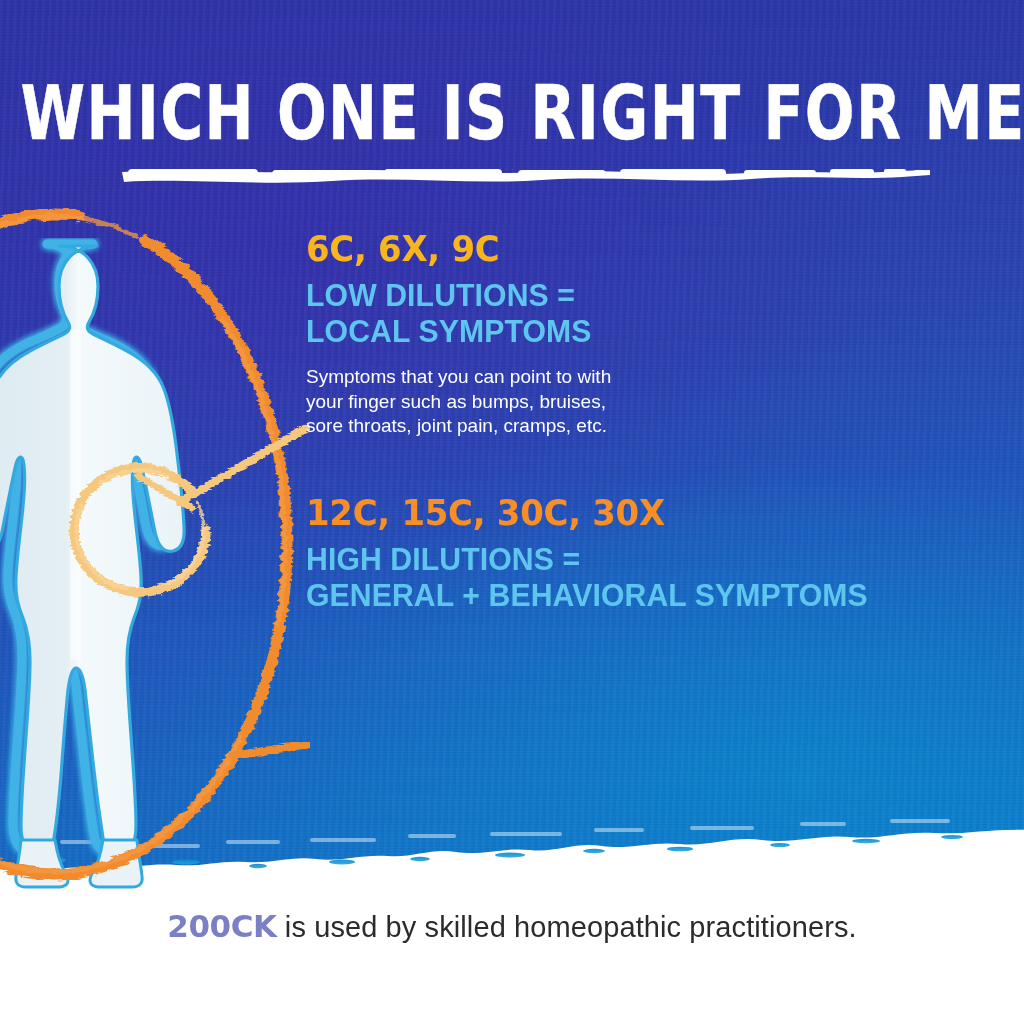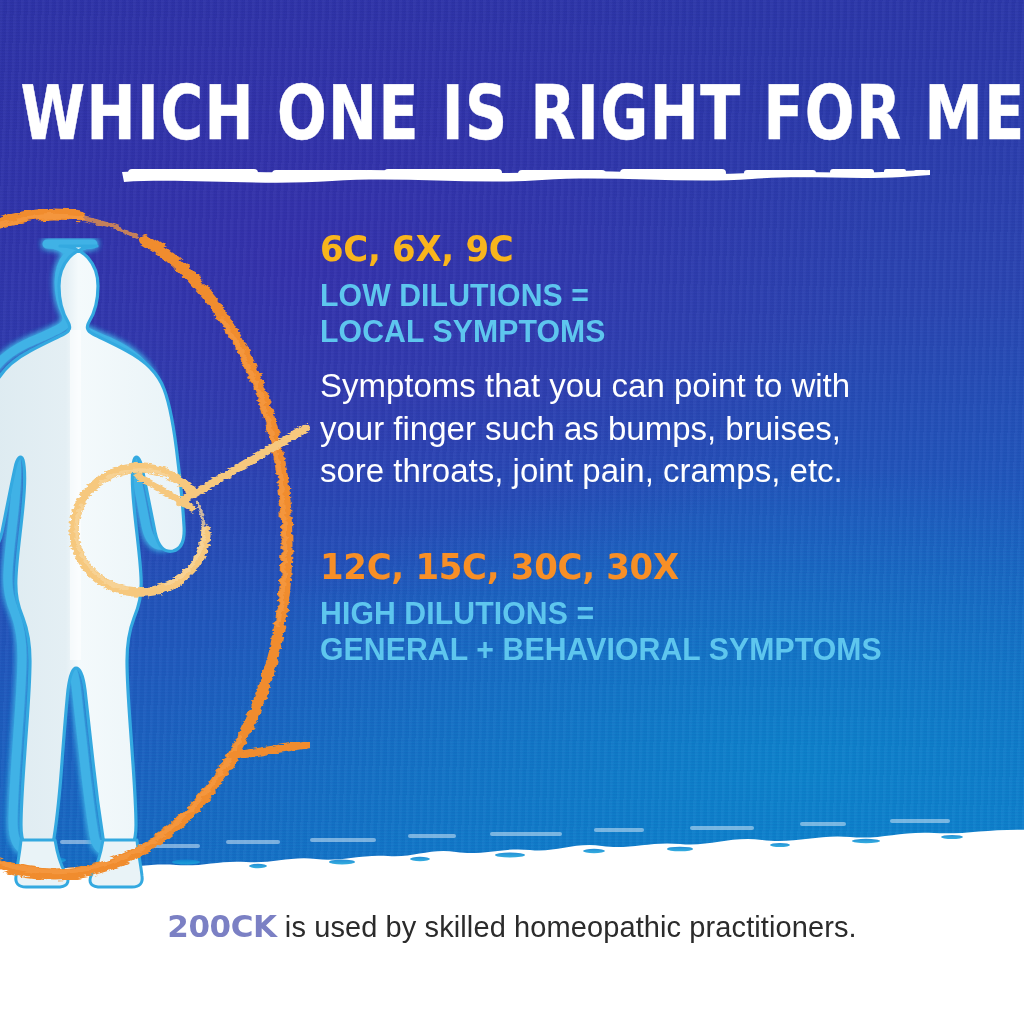--- a/index.html
+++ b/index.html
@@ -114,21 +114,21 @@
   }
   .title-underline {
     margin-top: 26px;
     width: 1024px;
     height: 26px;
   }
 
   
   .content {
     position: absolute;
-    left: 320px;
+    left: 306px;
     top: 232px;
     width: 700px;
     z-index: 7;
   }
   .potency {
     font-family: "DejaVu Sans", sans-serif;
     font-weight: 700;
     font-size: 35px;
     letter-spacing: -0.3px;
     line-height: 1.0;
@@ -147,21 +147,21 @@
     letter-spacing: 0.1px;
     color: #5ec6ee;
     margin: 0 0 16px 0;
     white-space: pre-line;
     transform: scaleX(0.99);
     transform-origin: left center;
   }
   .desc {
     font-family: "Liberation Sans", sans-serif;
     font-weight: 400;
-    font-size: 33px;
+    font-size: 19px;
     line-height: 1.28;
     color: #ffffff;
     margin: 0;
     white-space: pre-line;
   }
   .block-gap { height: 58px; }
 
   
   .footer {
     position: absolute;

